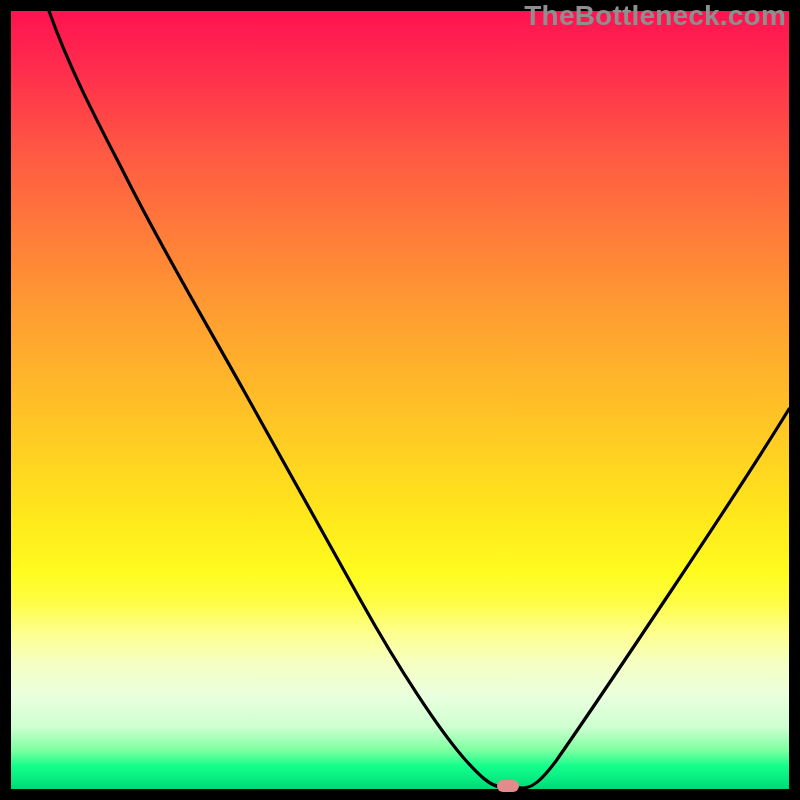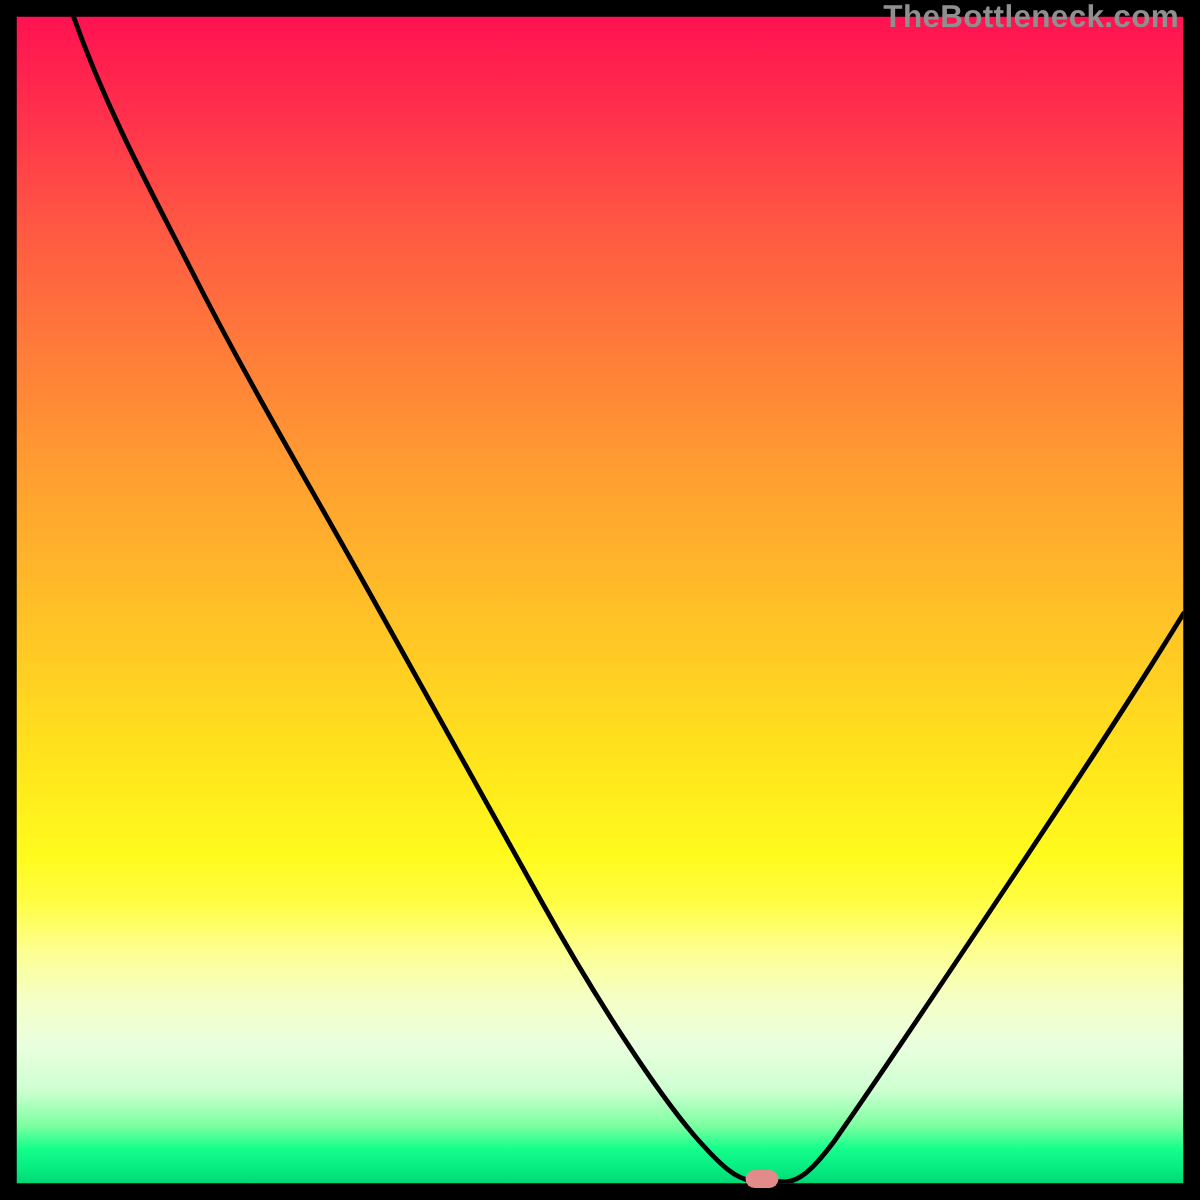--- a/index.html
+++ b/index.html
@@ -62,21 +62,21 @@
     height: 12px;
     border-radius: 6px;
     background: #e38b8a;
     transform: translate(-50%, -50%);
   }
   .watermark {
     position: absolute;
     top: 0;
     right: 14px;
     font-family: Arial, Helvetica, sans-serif;
-    font-size: 21px;
+    font-size: 28px;
     font-weight: 600;
     color: #8f8f8f;
     letter-spacing: 0.2px;
   }
 </style>
 </head>
 <body>
 
 <div class="stage">
 

